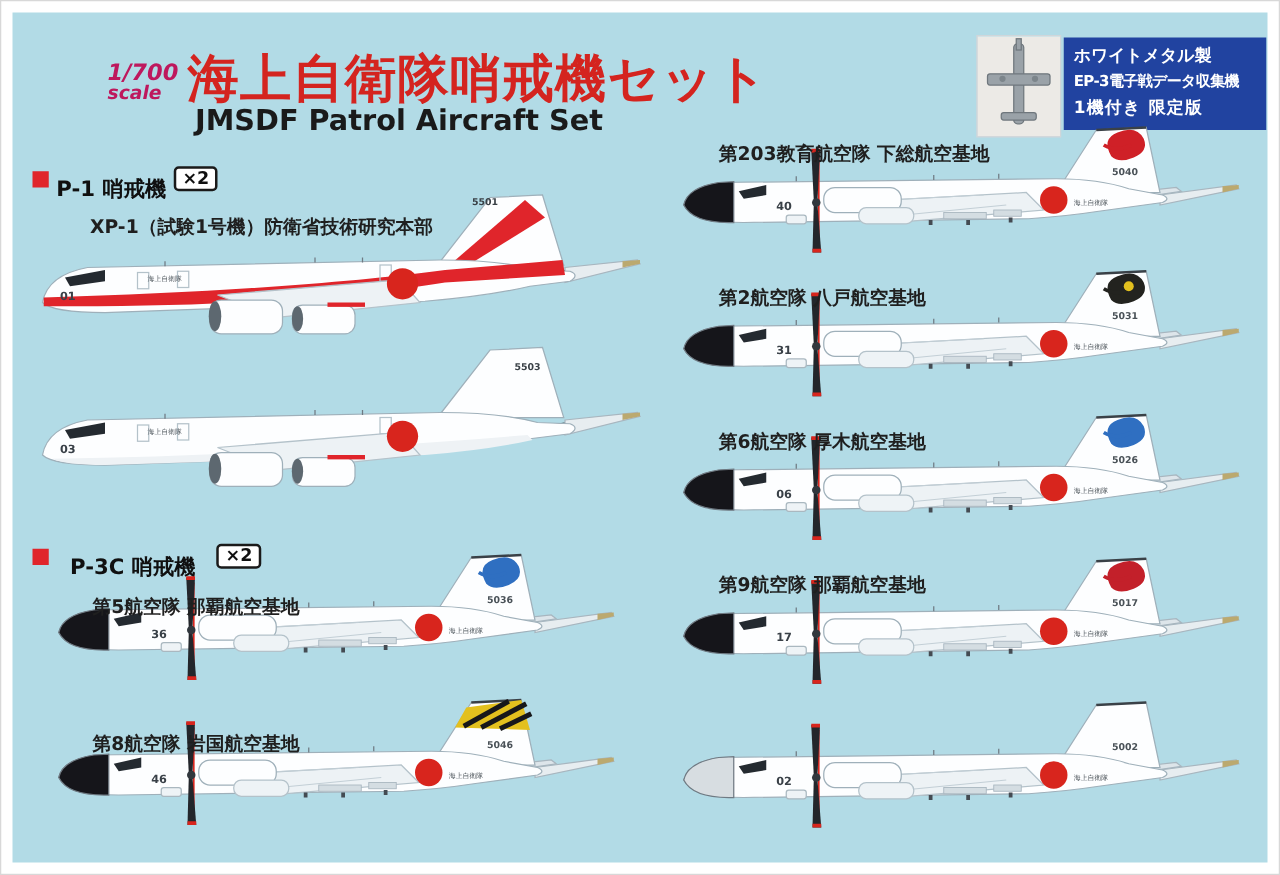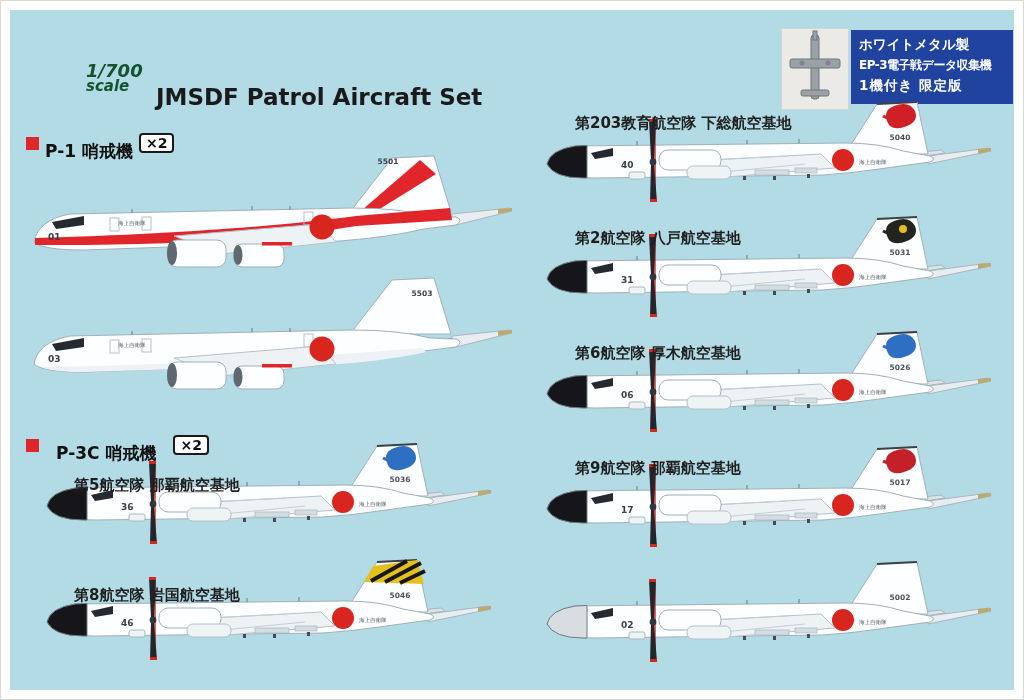--- a/index.html
+++ b/index.html
@@ -1,21 +1,21 @@
 <!DOCTYPE html>
 <html style="--bg: #b2dbe6; --accent: #e0252b; --title-red: #d4241f; --promo-blue: #2143a0;"><head>
 <meta charset="utf-8">
 <style>
   html,body{margin:0;padding:0;}
   body{width:1024px;height:700px;font-family:"DejaVu Sans","Liberation Sans",sans-serif;}
   .page{position:relative;width:1024px;height:700px;background:#ffffff;box-sizing:border-box;outline:1px solid #d8d8d8;outline-offset:-1px;overflow:hidden;}
   .canvas{position:absolute;left:10px;top:10px;width:1004px;height:680px;background:var(--bg,#b2dbe6);}
   
   .logo{position:absolute;left:15px;top:38px;width:55px;height:59px;}
-  .scale{position:absolute;left:76px;top:52px;font-weight:800;font-style:italic;color:#14532d;line-height:0.95;}
+  .scale{position:absolute;left:76px;top:40px;font-weight:800;font-style:italic;color:#be185d;line-height:0.95;}
   .scale .s1{font-size:18px;display:block;}
   .scale .s2{font-size:15px;display:block;}
   .title-jp{position:absolute;left:140px;top:26px;font-size:41px;font-weight:800;letter-spacing:1px;color:var(--title-red,#d4241f);white-space:nowrap;}
   .title-en{position:absolute;left:146px;top:74px;font-size:23px;font-weight:800;color:#1a1a1a;white-space:nowrap;}
   .promo-photo{position:absolute;left:772px;top:19px;width:66px;height:80px;box-shadow:0 0 0 1px #cfd6da;}
   .promo-box{position:absolute;left:841px;top:20px;width:162px;height:74px;background:var(--promo-blue,#2143a0);color:#ffffff;font-weight:700;padding:5px 8px;box-sizing:border-box;}
   .promo-box .pl{display:block;white-space:nowrap;}
   .promo-box .l1{font-size:13.5px;margin-top:1px;}
   .promo-box .l2{font-size:12px;margin-top:3px;letter-spacing:-0.5px;}
   .promo-box .l3{font-size:13.5px;margin-top:3px;letter-spacing:1px;}
@@ -47,20 +47,21 @@
 
 <div class="page">
   <div class="canvas">
 
 
     <div class="scale">
       <span class="s1">1/700</span>
       <span class="s2">scale</span>
     </div>
 
+    <div class="title-jp">海上自衛隊哨戒機セット</div>
     <div class="title-en">JMSDF Patrol Aircraft Set</div>
 
     <div class="promo-photo" id="promoPhoto"><svg viewBox="0 0 66 80" xmlns="http://www.w3.org/2000/svg">
   <rect width="66" height="80" fill="#eceae6"></rect>
   <g fill="#9aa2a8" stroke="#6f777d" stroke-width="1">
     <rect x="29" y="6" width="8" height="64" rx="3"></rect>
     <rect x="8" y="30" width="50" height="9" rx="2"></rect>
     <rect x="19" y="61" width="28" height="6" rx="2"></rect>
     <rect x="31" y="2" width="4" height="9"></rect>
   </g>
@@ -75,20 +76,21 @@
       <span class="pl l3">1機付き 限定版</span>
     </div>
 
     <div class="sec" id="sec1">
       <span class="sq"></span>
       <span class="lab">P-1 哨戒機</span>
       <span class="badge">×2</span>
     </div>
 
     <div class="plane" id="pl1">
+      <div class="cap">XP-1（試験1号機）防衛省技術研究本部</div>
       <div class="art">
           <svg viewBox="0 0 512 142" xmlns="http://www.w3.org/2000/svg">
   <polygon points="336,80 430,68 434,72 340,86" fill="#23262b"></polygon>
   <polygon points="328,64 370,10 412,8 429,64" fill="#fdfeff" stroke="#9fb0ba"></polygon>
   <polygon points="340,62 398,12 414,26 356,62" fill="#e0252b"></polygon>
   <text x="366" y="16" text-anchor="middle" font-size="7.5" font-weight="bold" fill="#3a4147">5501</text>
   <polygon points="430,66 488,60 490,63 430,78" fill="#e7edf0" stroke="#a8b6bf"></polygon>
   <polygon points="476,61 490,60 490,63 476,66" fill="#bba96f"></polygon>
   <path d="M12,94 Q16,72 48,66 L330,60 Q378,60 408,68 L434,69 Q442,72 434,77 L402,81 Q368,89 318,93 L62,102 Q20,102 12,94 Z" fill="#fdfeff" stroke="#9fb0ba"></path>
   <path d="M13,90 C150,86 260,78 334,68 L428,60 L430,72 L334,78 C260,90 150,98 13,97 Z" fill="#e0252b"></path>

